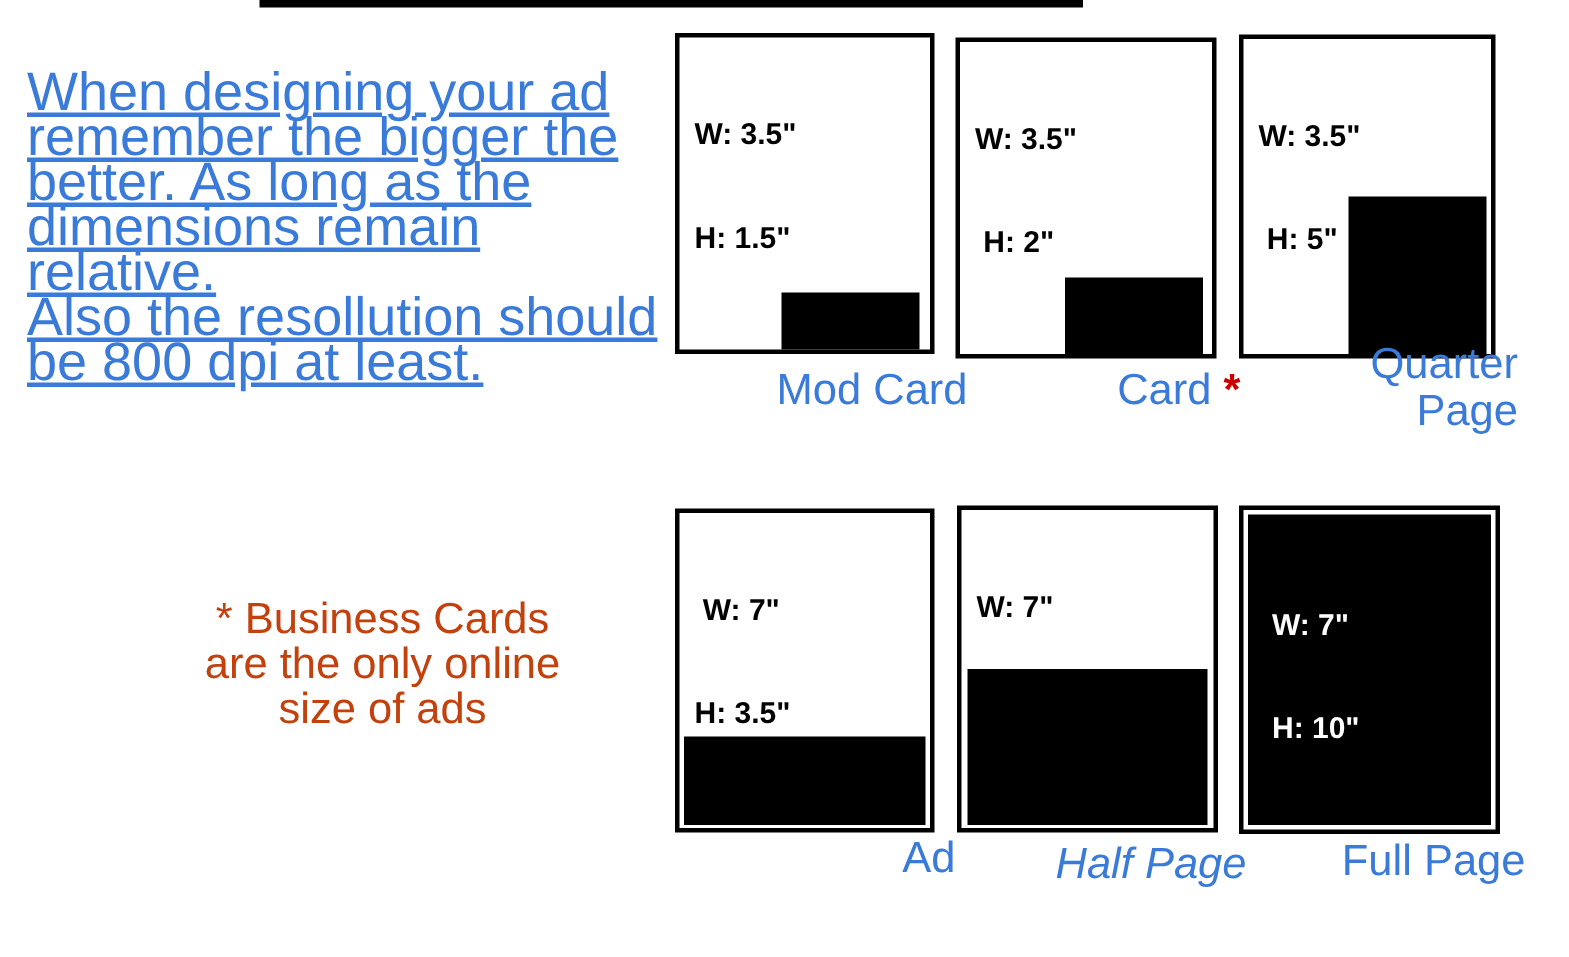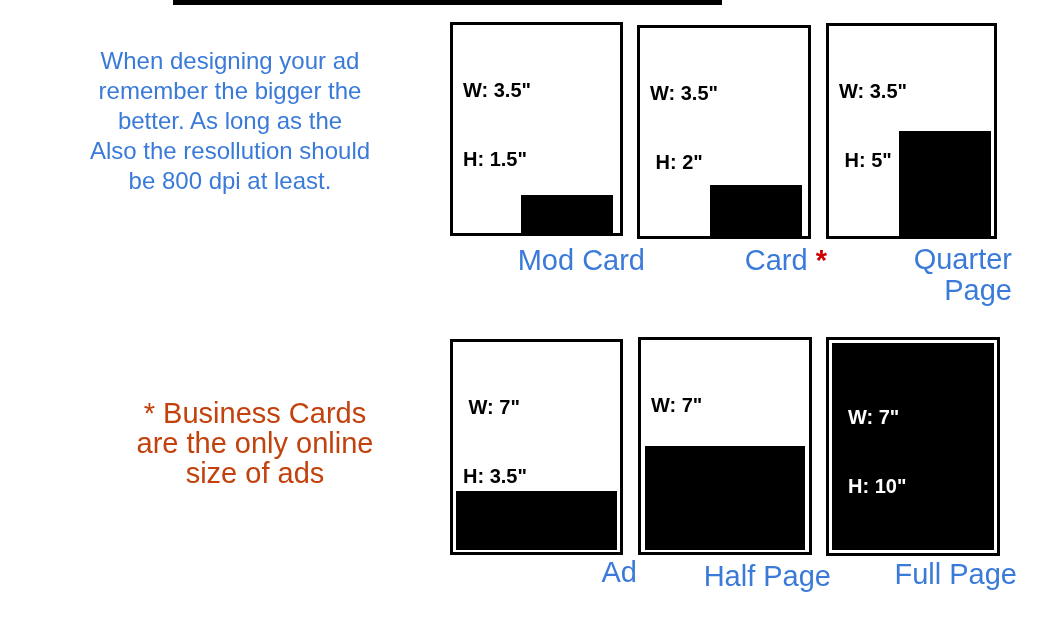--- a/index.html
+++ b/index.html
@@ -13,23 +13,22 @@
 
   
   .top-bar {
     position: absolute; left: 173px; top: 0; width: 549px; height: 5px;
     background: #000;
   }
 
   
   .intro {
     position: absolute; left: 18px; top: 46px; width: 424px;
-    text-align: center;
     color: #3a7ad9;
-    font-size: 24px; line-height: 30px;
+    font-size: 36px; line-height: 30px; text-decoration: underline;
   }
 
   
   .note {
     position: absolute; left: 75px; top: 398px; width: 360px;
     text-align: center;
     color: #c2410c;
     font-size: 29px; line-height: 30px;
   }
 
@@ -64,36 +63,37 @@
 
   
   .card-label {
     position: absolute;
     text-align: right;
     color: #3a7ad9;
     font-size: 29px; line-height: 31px;
   }
   .l1 { left: 431px; top: 245px; width: 214px; }
   .l2 { left: 613px; top: 245px; width: 214px; }
-  .l3 { left: 800px; top: 244px; width: 212px; }
+  .l3 { left: 800px; top: 228px; width: 212px; }
   .l4 { left: 424px; top: 557px; width: 213px; }
-  .l5 { left: 617px; top: 561px; width: 214px; }
+  .l5 { left: 617px; top: 561px; width: 214px; font-style: italic; }
   .l6 { left: 803px; top: 559px; width: 214px; }
 
   .asterisk { color: #cc0000; font-weight: bold; }
 </style>
 </head>
 <body>
 
 <div class="top-bar"></div>
 
 <div class="intro">
   <div>When designing your ad</div>
   <div>remember the bigger the</div>
   <div>better. As long as the</div>
+  <div>dimensions remain relative.</div>
   <div>Also the resollution should</div>
   <div>be 800 dpi at least.</div>
 </div>
 
 <div class="note">
   <div>* Business Cards</div>
   <div>are the only online</div>
   <div>size of ads</div>
 </div>
 

